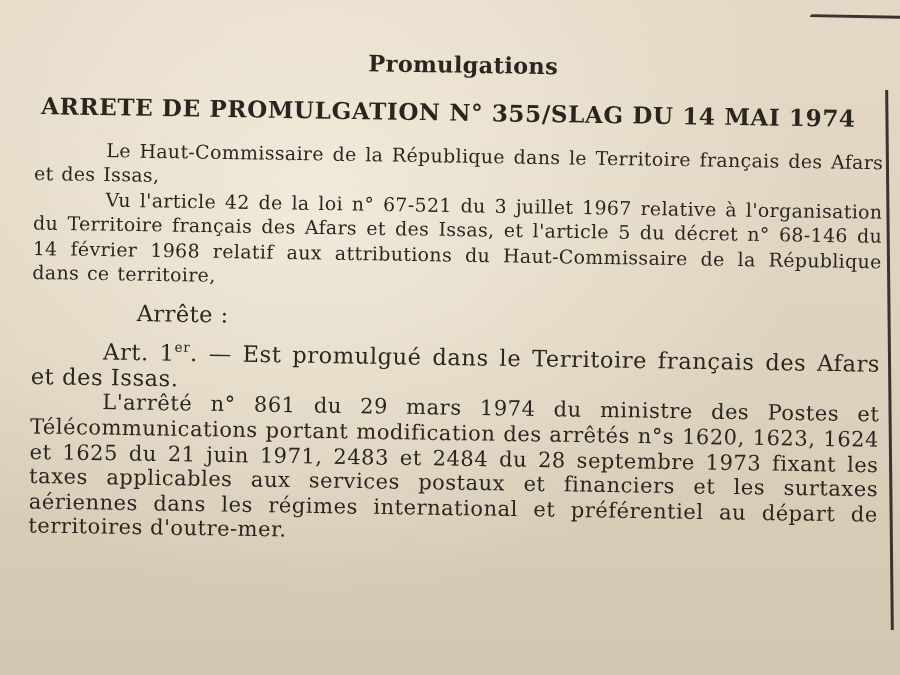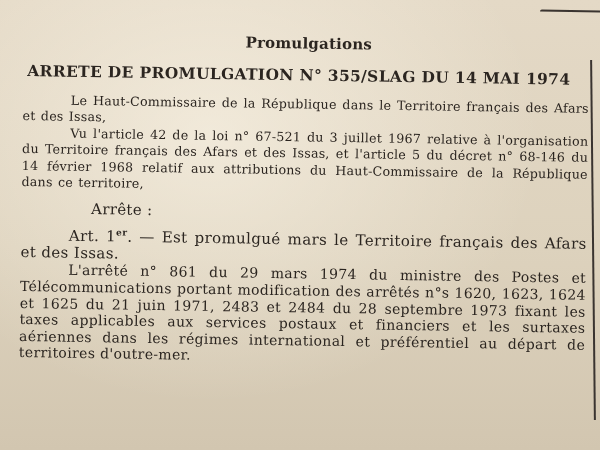--- a/index.html
+++ b/index.html
@@ -87,34 +87,34 @@
       text-align: justify;
     }
     .art .lead { padding-left: 48px; }
     .body2 {
       font-size: 14px;
       line-height: 16.6px;
       letter-spacing: 0.35px;
       margin: 0;
       text-align: justify;
     }
-    sup { font-size: 0.6em; font-weight: bold; }
+    sup { font-size: 0.6em; }
   </style>
 </head>
 <body>
 
 <div class="paper"></div>
 <div class="top-rule"></div>
 <div class="side-rule"></div>
 
 <div class="page">
   <div class="section-title">Promulgations</div>
   <div class="decree-title">ARRETE DE PROMULGATION N° 355/SLAG DU 14 MAI 1974</div>
 
   <p class="para indent">Le Haut-Commissaire de la République dans le Territoire français des Afars et des Issas,</p>
   <p class="para indent">Vu l'article 42 de la loi n° 67-521 du 3 juillet 1967 relative à l'organisation du Territoire français des Afars et des Issas, et l'article 5 du décret n° 68-146 du 14 février 1968 relatif aux attributions du Haut-Commissaire de la République dans ce territoire,</p>
 
   <div class="heading-arrete">Arrête :</div>
 
-  <p class="art"><span class="lead">Art. 1</span><sup>er</sup><span>. — Est promulgué mars le Territoire français des Afars et des Issas.</span></p>
+  <p class="art"><span class="lead">Art. 1</span><sup>er</sup><span>. — Est promulgué dans le Territoire français des Afars et des Issas.</span></p>
 
   <p class="body2 indent">L'arrêté n° 861 du 29 mars 1974 du ministre des Postes et Télécommunications portant modification des arrêtés n°s 1620, 1623, 1624 et 1625 du 21 juin 1971, 2483 et 2484 du 28 septembre 1973 fixant les taxes applicables aux services postaux et financiers et les surtaxes aériennes dans les régimes international et préférentiel au départ de territoires d'outre-mer.</p>
 </div>
 
 </body></html>

